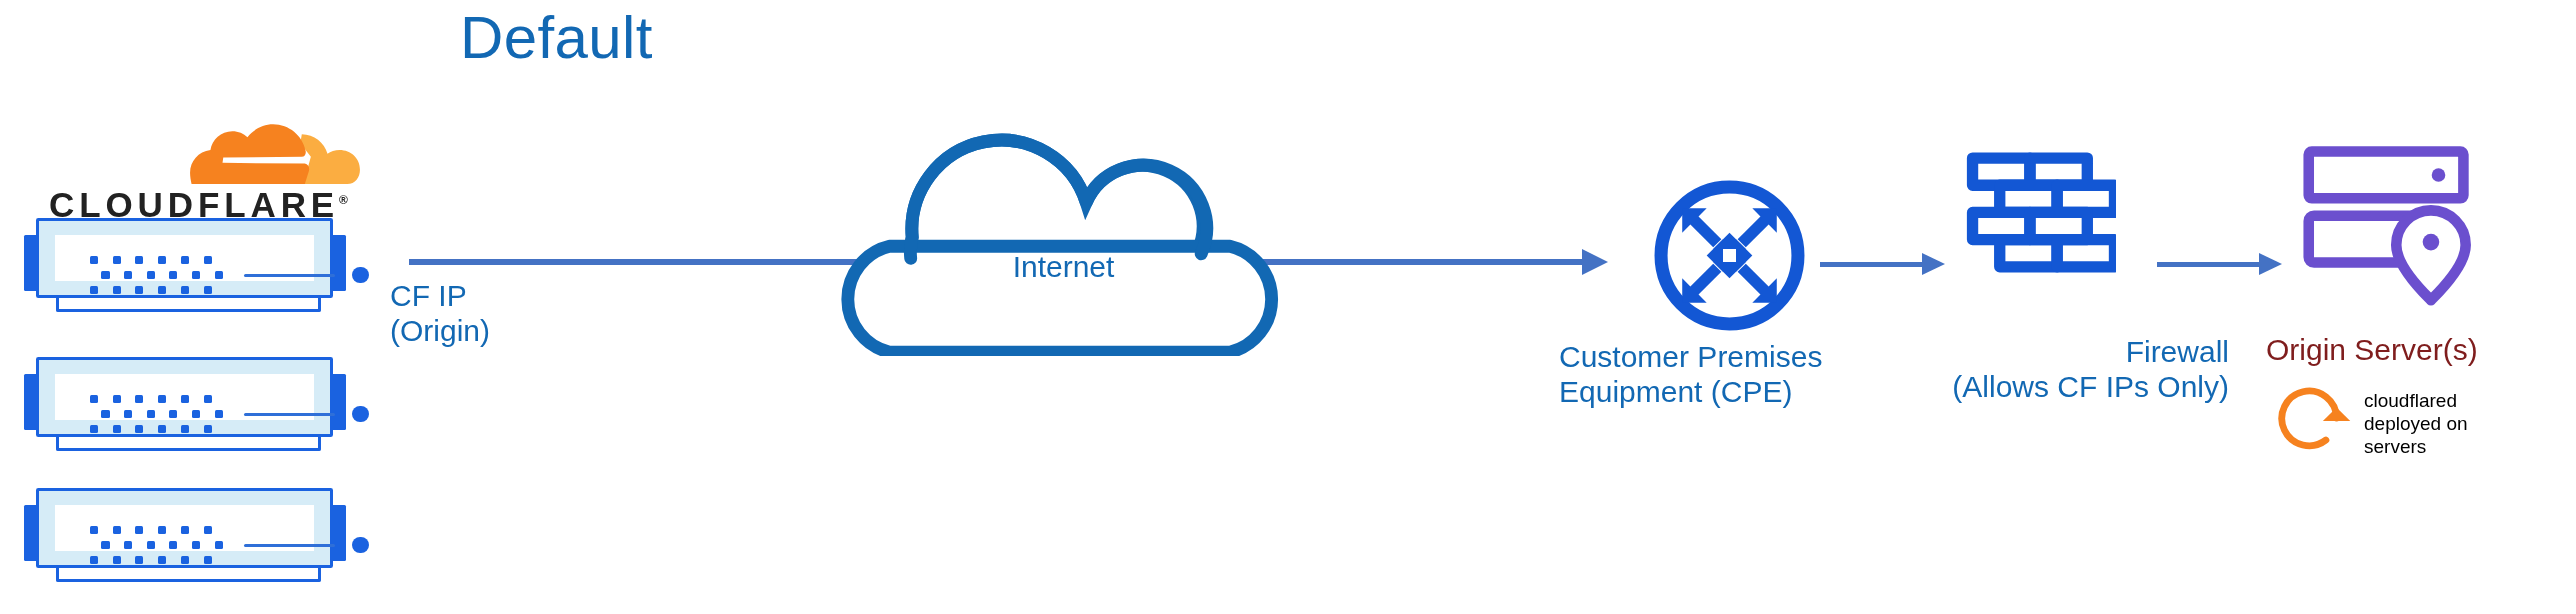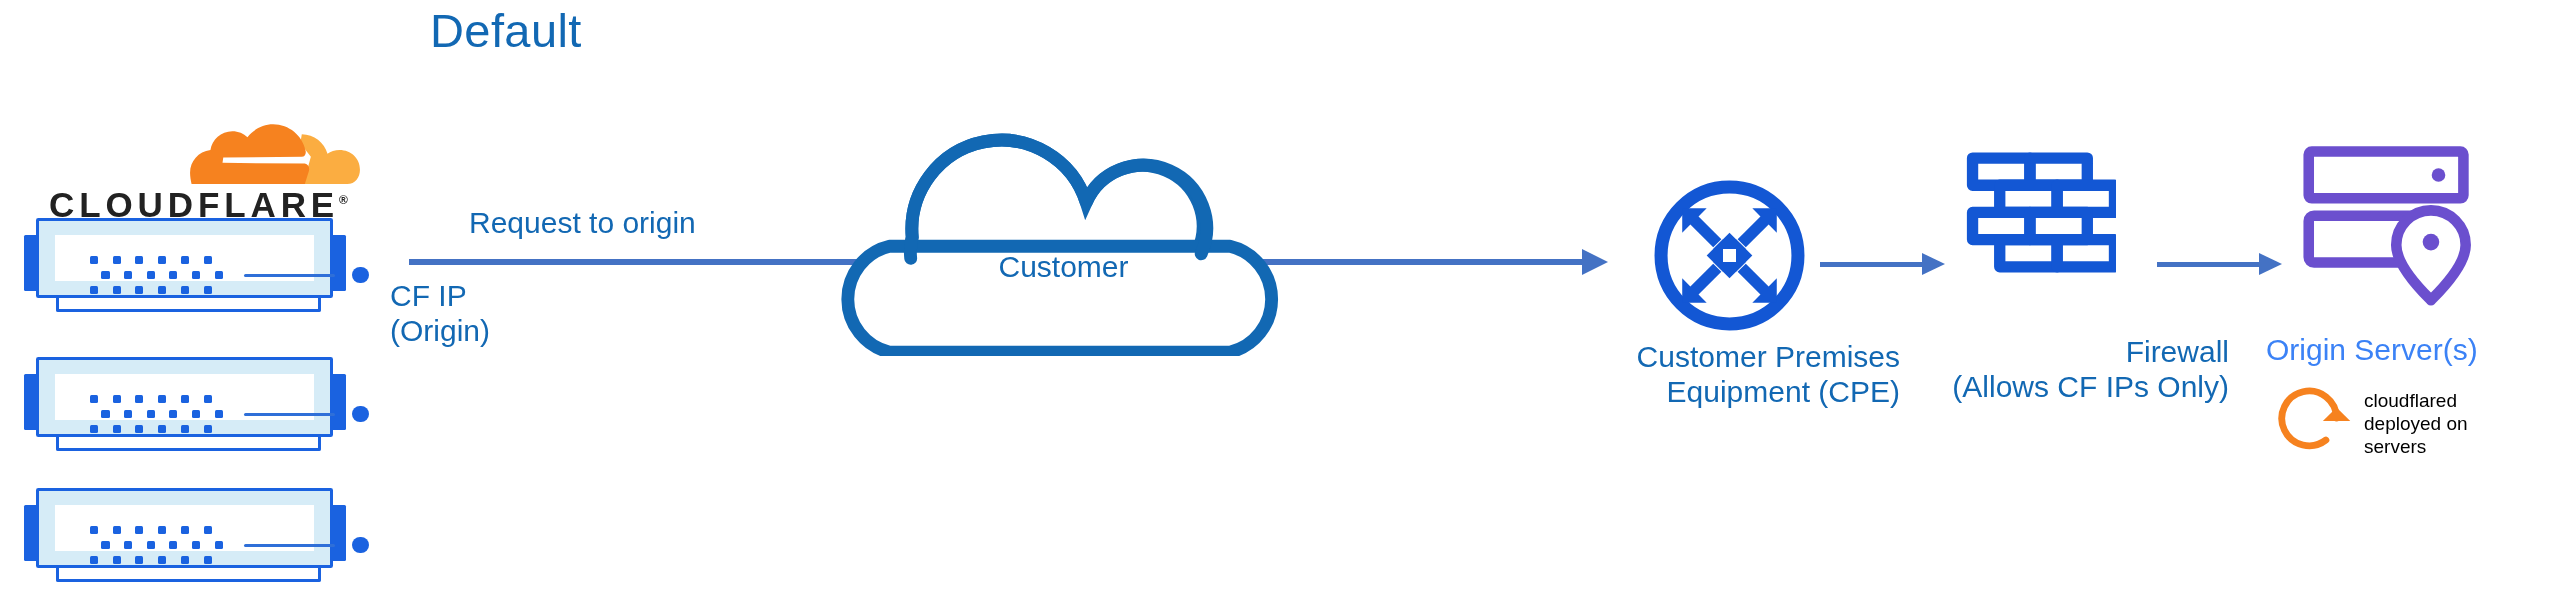--- a/index.html
+++ b/index.html
@@ -14,23 +14,23 @@
     position: relative;
     width: 2576px;
     height: 614px;
     background: #ffffff;
     overflow: hidden;
   }
   .abs { position: absolute; }
 
   
   #diagram-title {
-    left: 430px;
+    left: 460px;
     top: 3px;
-    font-size: 47px;
+    font-size: 60px;
     color: #1268b3;
     letter-spacing: 0.4px;
     white-space: nowrap;
   }
 
   
   #cf-logo-wrap {
     left: 30px;
     top: 110px;
     width: 341px;
@@ -192,21 +192,21 @@
   #cpe-icon {
     left: 1648px;
     top: 174px;
     width: 163px;
     height: 163px;
   }
   #cpe-label {
     left: 1559px;
     top: 339px;
     width: 341px;
-    text-align: right;
+    text-align: left;
     font-size: 30px;
     color: #1268b3;
     line-height: 1.18;
   }
 
   
   #arrow2-line {
     left: 1820px;
     top: 262px;
     width: 106px;
@@ -260,21 +260,21 @@
   #origin-icon {
     left: 2301px;
     top: 144px;
     width: 189px;
     height: 166px;
   }
   #origin-label {
     left: 2266px;
     top: 333px;
     font-size: 30px;
-    color: #3b82f6;
+    color: #7f1d1d;
     white-space: nowrap;
   }
 
   
   #cloudflared-icon {
     left: 2278px;
     top: 380px;
     width: 73px;
     height: 73px;
   }
@@ -393,21 +393,20 @@
             <i style="left:114px;top:30px"></i>
         </div>
         <div class="dev-line"></div>
         <div class="dev-led"></div>
       </div>
     </div>
   </div>
 
   <div class="abs" id="request-arrow-line"></div>
   <div class="abs" id="request-arrow-head"></div>
-  <div class="abs" id="request-to-origin-label">Request to origin</div>
   <div class="abs" id="cf-ip-label">
     <div>CF IP</div>
     <div>(Origin)</div>
   </div>
 
   <div class="abs" id="internet-cloud">
     <svg width="469" height="246" viewBox="0 0 620 325">
       <path d="M108 190
                A 82 82 0 0 1 110 168
                A 118 118 0 0 1 340 122
@@ -417,21 +416,21 @@
       <path d="M 80 180
                L 530 180
                A 72 72 0 0 1 530 320
                L 80 320
                A 72 72 0 0 1 80 180 Z" fill="#ffffff" stroke="#1268b3" stroke-width="17" stroke-linejoin="round"></path>
       <path d="M108 196
                A 82 82 0 0 1 110 168
                A 118 118 0 0 1 340 122
                A 72 72 0 0 1 492 190" fill="none" stroke="#1268b3" stroke-width="17" stroke-linecap="round"></path>
     </svg>
-    <div id="internet-label">Customer</div>
+    <div id="internet-label">Internet</div>
   </div>
 
   <svg class="abs" id="cpe-icon" viewBox="0 0 100 100">
     <circle cx="50" cy="50" r="42" fill="none" stroke="#1357d4" stroke-width="8"></circle>
 
     <g fill="#1357d4">
       <path d="M21 21 L36 21 L31 26 L45 40 L40 45 L26 31 L21 36 Z"></path>
       <path d="M79 21 L79 36 L74 31 L60 45 L55 40 L69 26 L64 21 Z"></path>
       <path d="M21 79 L21 64 L26 69 L40 55 L45 60 L31 74 L36 79 Z"></path>
       <path d="M79 79 L64 79 L69 74 L55 60 L60 55 L74 69 L79 64 Z"></path>

